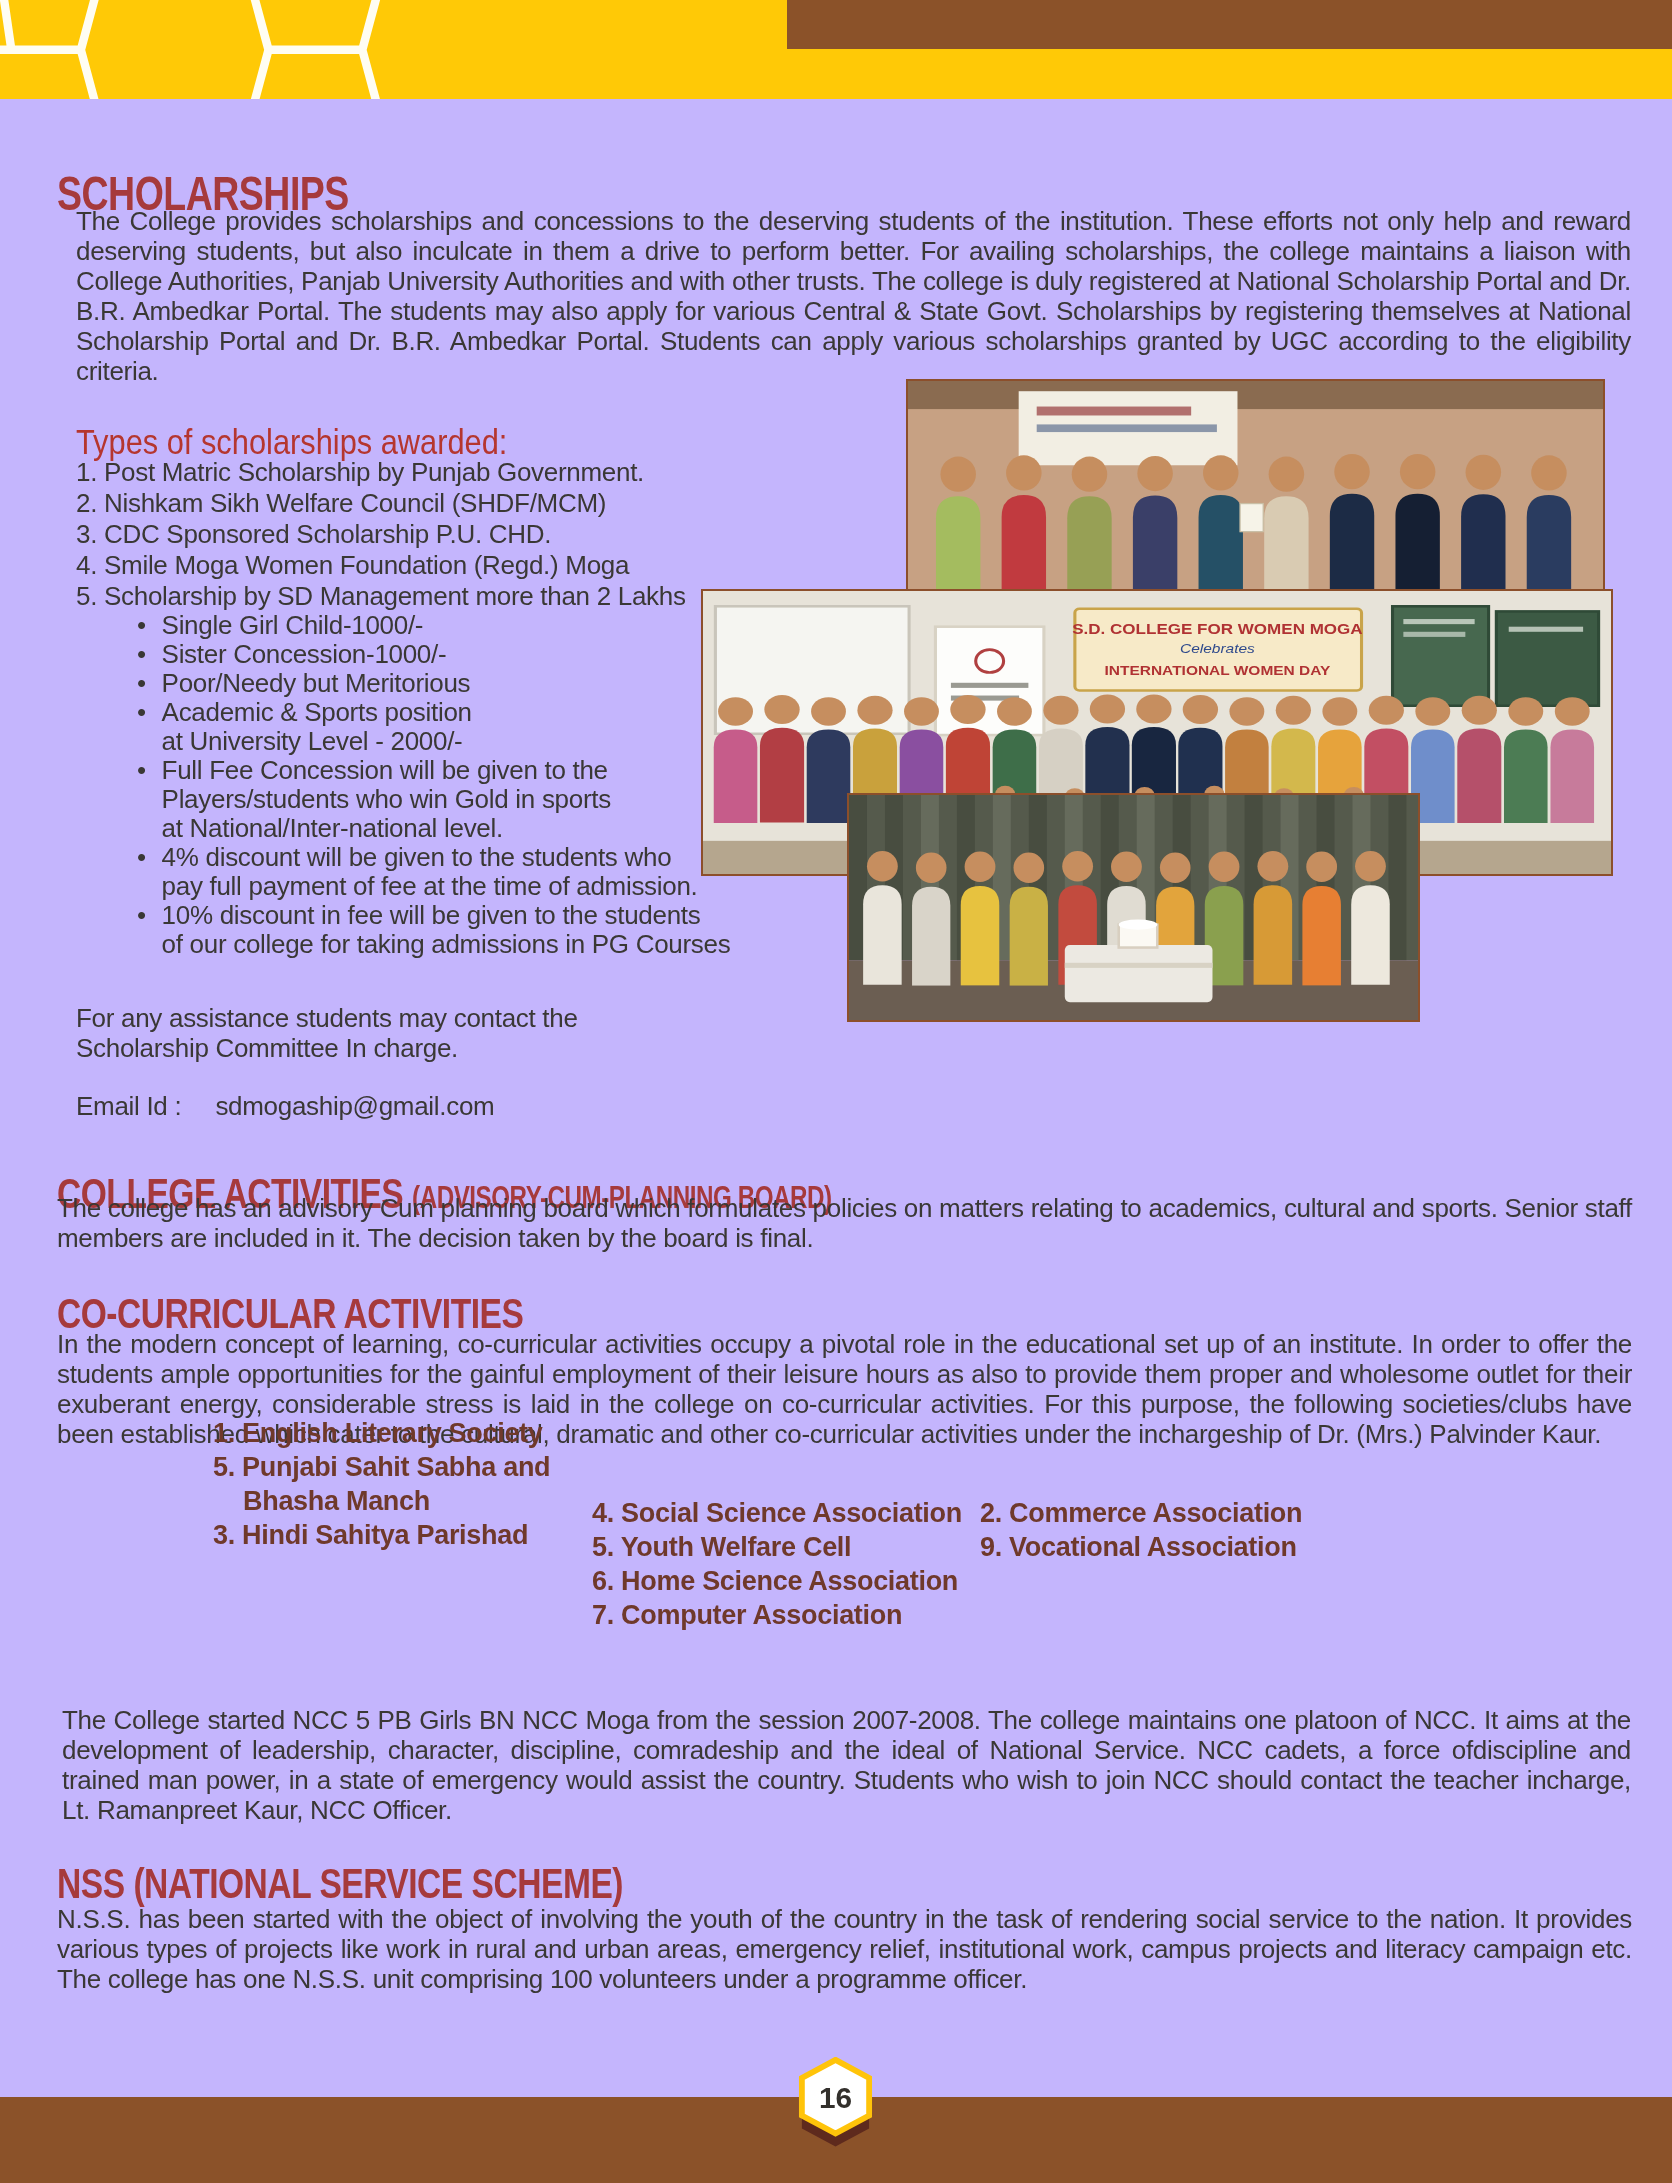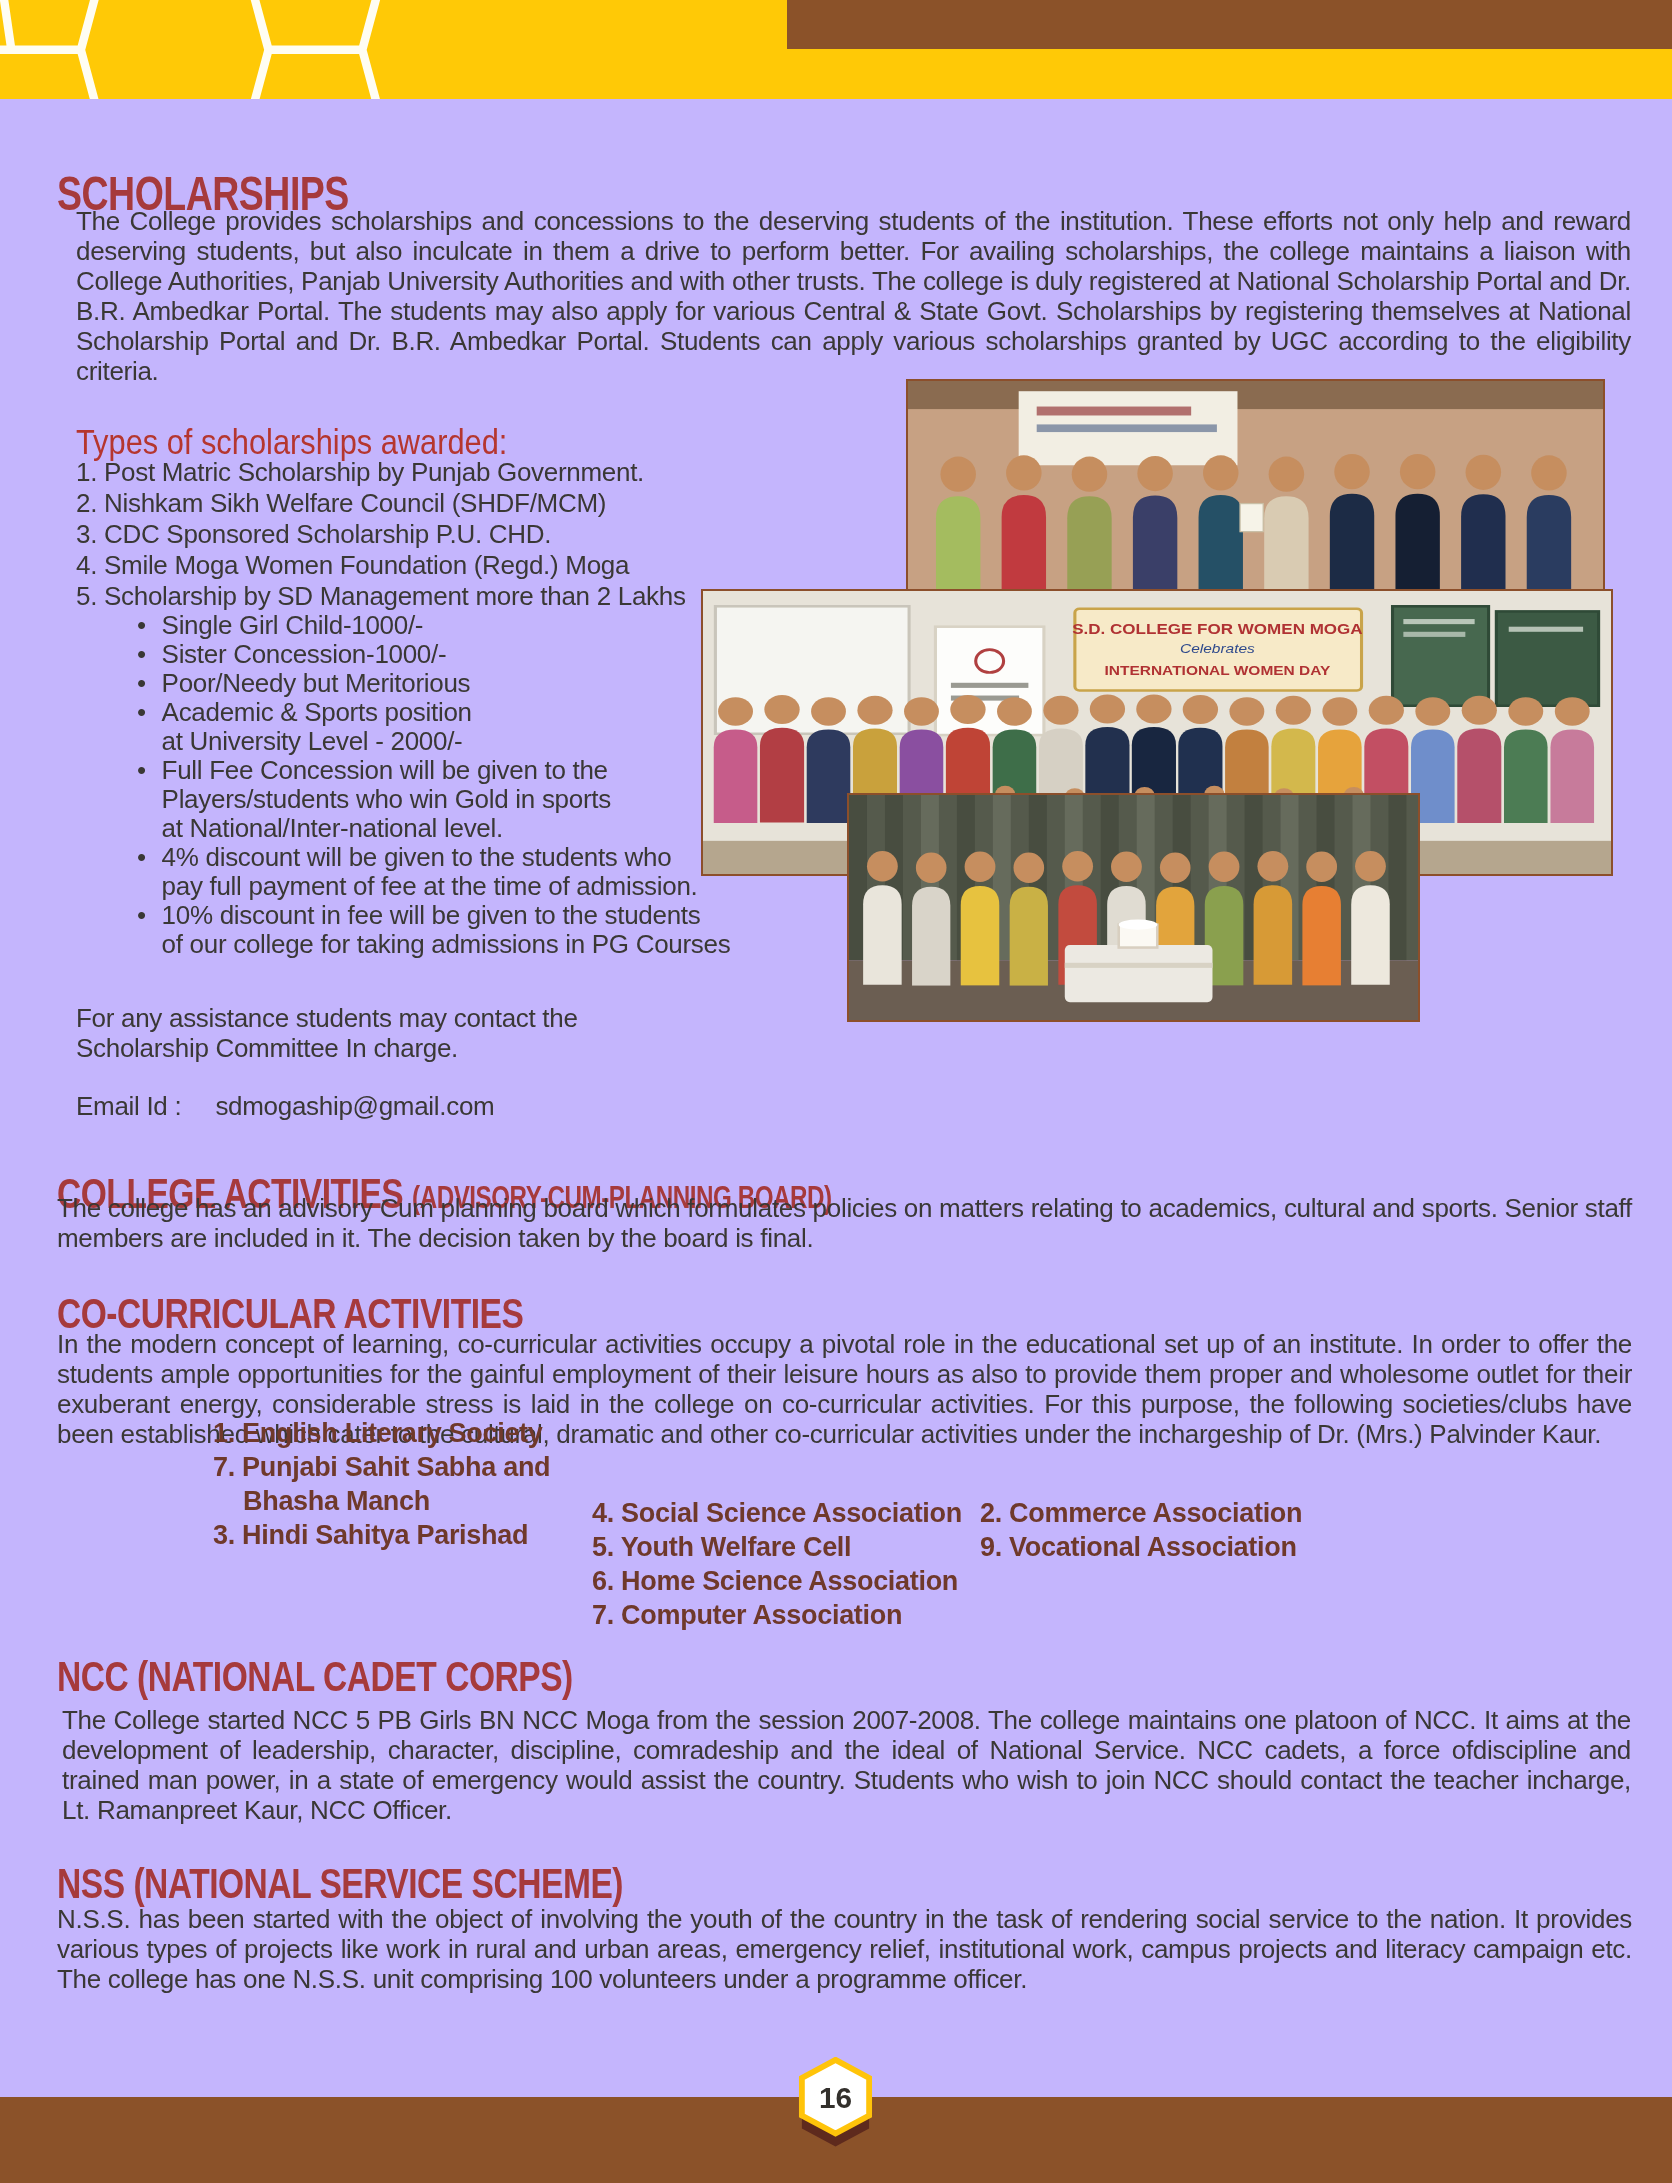--- a/index.html
+++ b/index.html
@@ -253,38 +253,35 @@
   </div>
   <div class="para" style="left:57px;top:1193px;width:1575px;">The college has an advisory Cum planning board which formulates policies on matters relating to academics, cultural and sports. Senior staff members are included in it. The decision taken by the board is final.</div>
 
   <div class="h2" style="left:57px;top:1283px;margin-top:6px;">
     <span class="h2in">CO-CURRICULAR ACTIVITIES</span>
   </div>
   <div class="para" style="left:57px;top:1329px;width:1575px;">In the modern concept of learning, co-curricular activities occupy a pivotal role in the educational set up of an institute. In order to offer the students ample opportunities for the gainful employment of their leisure hours as also to provide them proper and wholesome outlet for their exuberant energy, considerable stress is laid in the college on co-curricular activities. For this purpose, the following societies/clubs have been established which cater to the cultural, dramatic and other co-curricular activities under the inchargeship of Dr. (Mrs.) Palvinder Kaur.</div>
 
   <div class="soc soc1">
     <div>1. English Literary Society</div>
-    <div>7. Punjabi Sahit Sabha and</div>
+    <div>5. Punjabi Sahit Sabha and</div>
     <div class="ind">Bhasha Manch</div>
     <div>3. Hindi Sahitya Parishad</div>
   </div>
   <div class="soc soc2">
     <div>4. Social Science Association</div>
     <div>5.  Youth Welfare Cell</div>
     <div>6. Home Science Association</div>
     <div>7. Computer Association</div>
   </div>
   <div class="soc soc3">
     <div>2. Commerce Association</div>
     <div>9. Vocational Association</div>
   </div>
 
-  <div class="h2" style="left:57px;top:1652px;">
-    <span class="h2in">NCC (NATIONAL CADET CORPS)</span>
-  </div>
   <div class="para" style="left:62px;top:1705px;width:1569px;">The College started NCC 5 PB Girls BN NCC Moga from the session 2007-2008. The college maintains one platoon of NCC. It aims at the development of leadership, character, discipline, comradeship and the ideal of National Service. NCC cadets, a force ofdiscipline and trained man power, in a state of emergency would assist the country. Students who wish to join NCC should contact the teacher incharge, Lt. Ramanpreet Kaur, NCC Officer.</div>
 
   <div class="h2" style="left:57px;top:1859px;">
     <span class="h2in">NSS (NATIONAL SERVICE SCHEME)</span>
   </div>
   <div class="para" style="left:57px;top:1904px;width:1575px;">N.S.S. has been started with the object of involving the youth of the country in the task of rendering social service to the nation. It provides various types of projects like work in rural and urban areas, emergency relief, institutional work, campus projects and literacy campaign etc. The college has one N.S.S. unit comprising 100 volunteers under a programme officer.</div>
 
   <div class="footer"></div>
   <svg class="badge" viewBox="0 0 116 160">
     <polygon points="58,24 110,52 110,110 58,138 6,110 6,52" fill="#5E2A1D"></polygon>

